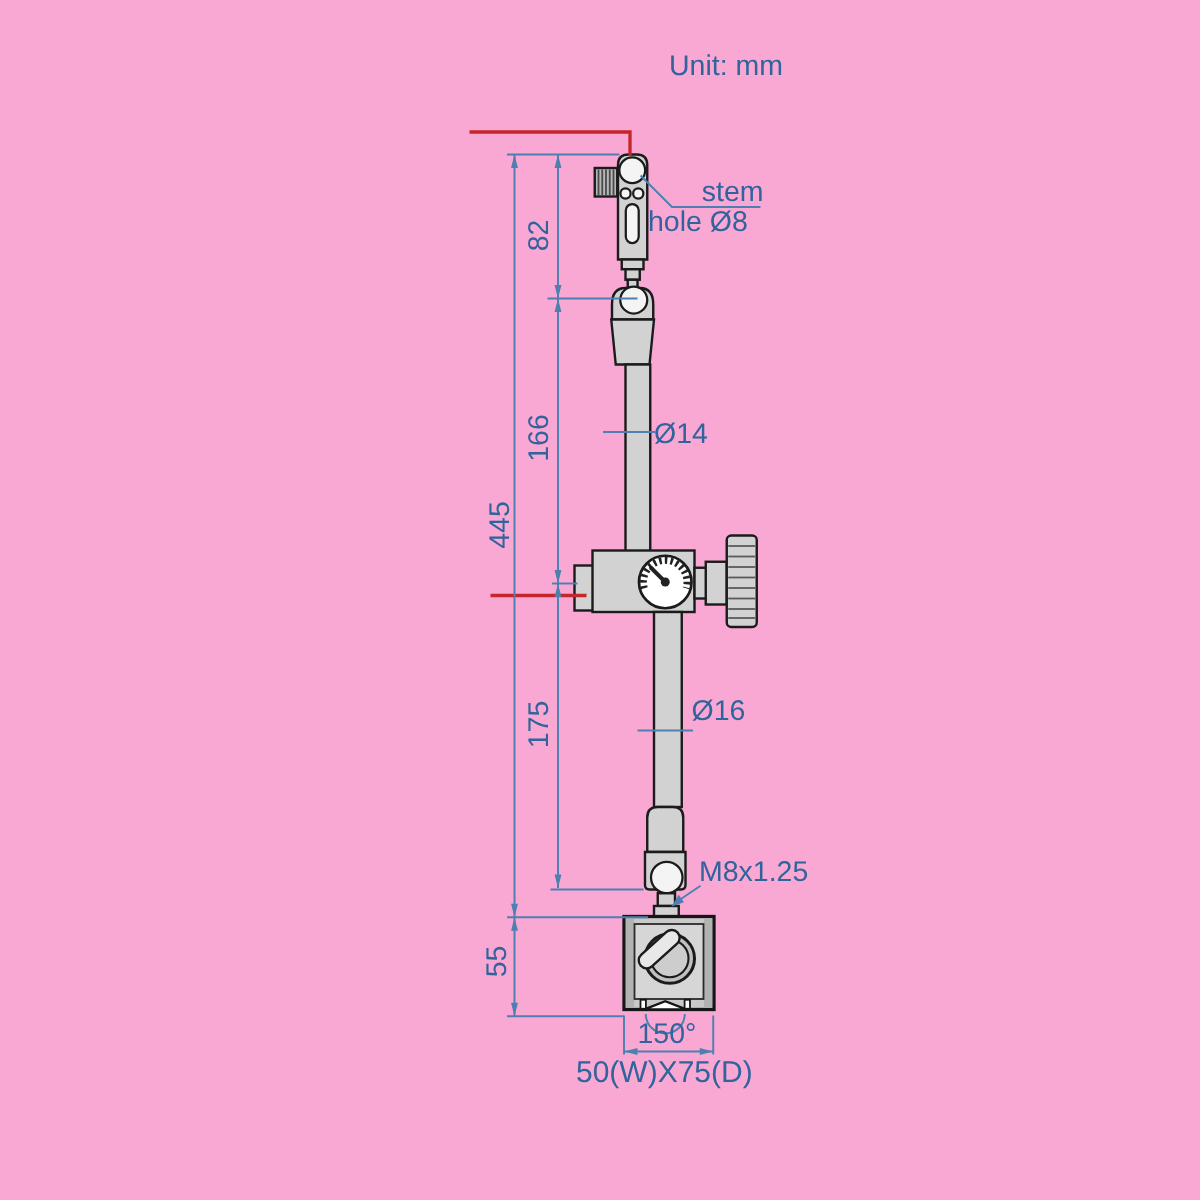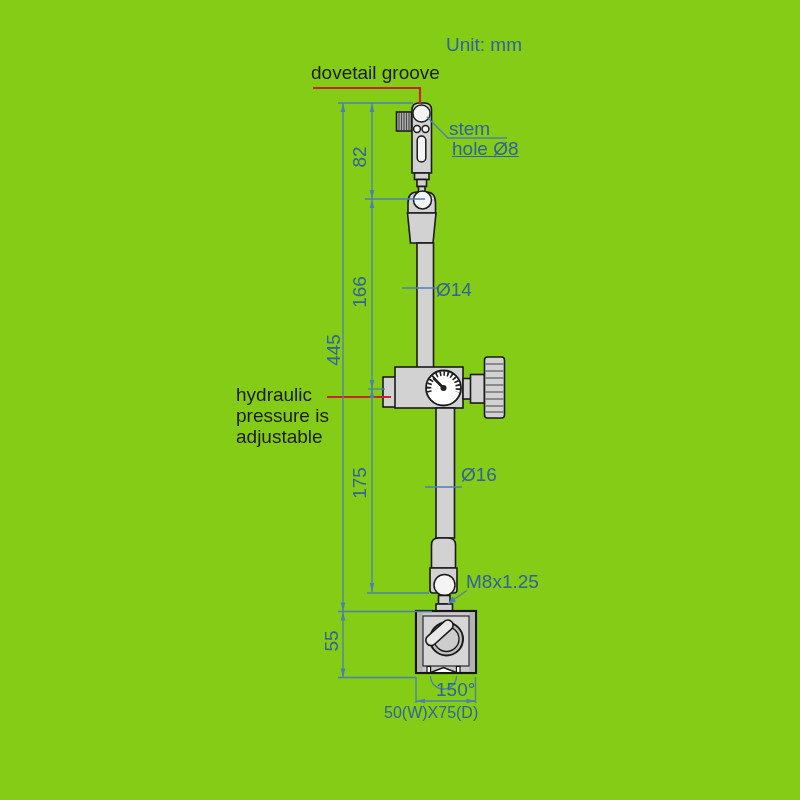--- a/index.html
+++ b/index.html
@@ -1,23 +1,23 @@
 <!DOCTYPE html>
 <html><head>
 <meta charset="utf-8">
 <style>
   html,body{margin:0;padding:0;background:#ffffff;}
-  #stage{position:relative;width:800px;height:800px;background:#84cc16;overflow:hidden;
+  #stage{position:relative;width:800px;height:800px;background:#f9a8d4;overflow:hidden;
          font-family:"Liberation Sans", sans-serif;}
   #stage svg{position:absolute;left:0;top:0;}
   .lbl{position:absolute;font-size:19px;line-height:1.05;white-space:nowrap;}
   .blue{color:#31639c;}
   .black{color:#1c1c1c;}
   .rot{transform:translate(-50%,-50%) rotate(-90deg);transform-origin:center center;}
-  .center{text-align:left;}
+  .center{text-align:right;}
   .prelines{white-space:pre-line;line-height:21px;}
   
   .part{fill:#d2d2d2;stroke:#1b1b1b;stroke-width:1.6;}
   .partdark{fill:#b7b7b7;stroke:#1b1b1b;stroke-width:1.6;}
   .parthole{fill:#f4f4f4;stroke:#1b1b1b;stroke-width:1.5;}
   .dim{stroke:#4d80b0;stroke-width:1.3;fill:none;}
   .dimfill{fill:#4d80b0;stroke:none;}
   .red{stroke:#c4262b;stroke-width:2.2;fill:none;}
   .outline2{stroke:#161616;stroke-width:2.2;}
 </style>
@@ -155,36 +155,32 @@
       <polyline class="dim" points="427,117 448,138 507,138"></polyline>
       <line class="dim" x1="402" y1="288" x2="437" y2="288"></line>
       <line class="dim" x1="425" y1="487" x2="462" y2="487"></line>
       <line class="dim" x1="450" y1="602" x2="467" y2="590.5"></line>
       <polygon class="dimfill" points="447.5,604.5 456,601.5 452.5,596.5"></polygon>
     </g>
   </svg>
 
   <div class="lbl blue" style="left:446px;top:35px;">Unit: mm</div>
 
-  <div class="lbl black" style="left:311px;top:63px;">dovetail groove</div>
 
   <div class="lbl blue center" style="left:449px;top:119px;width:60px;">stem</div>
-  <div class="lbl blue" style="left:452px;top:139px;text-decoration:underline;">hole Ø8</div>
+  <div class="lbl blue" style="left:432px;top:139px;">hole Ø8</div>
 
   <div class="lbl blue rot" style="left:360px;top:157px;">82</div>
   <div class="lbl blue rot" style="left:360px;top:292px;">166</div>
   <div class="lbl blue rot" style="left:334px;top:350px;">445</div>
   <div class="lbl blue rot" style="left:360px;top:483px;">175</div>
   <div class="lbl blue rot" style="left:332px;top:641px;">55</div>
 
   <div class="lbl blue" style="left:436px;top:268px;margin-top:12px;">Ø14</div>
   <div class="lbl blue" style="left:461px;top:465px;text-align:center;">Ø16</div>
 
-  <div class="lbl black center prelines" style="left:236px;top:384px;width:98px;">hydraulic
-pressure is
-adjustable</div>
 
   <div class="lbl blue" style="left:466px;top:572px;text-align:right;">M8x1.25</div>
 
-  <div class="lbl blue" style="left:436px;top:680px;">150°</div>
+  <div class="lbl blue" style="left:425px;top:680px;">150°</div>
 
-  <div class="lbl blue" style="left:384px;top:705px;font-size:16px;">50(W)X75(D)</div>
+  <div class="lbl blue" style="left:384px;top:705px;font-size:20px;">50(W)X75(D)</div>
 </div>
 
 </body></html>

